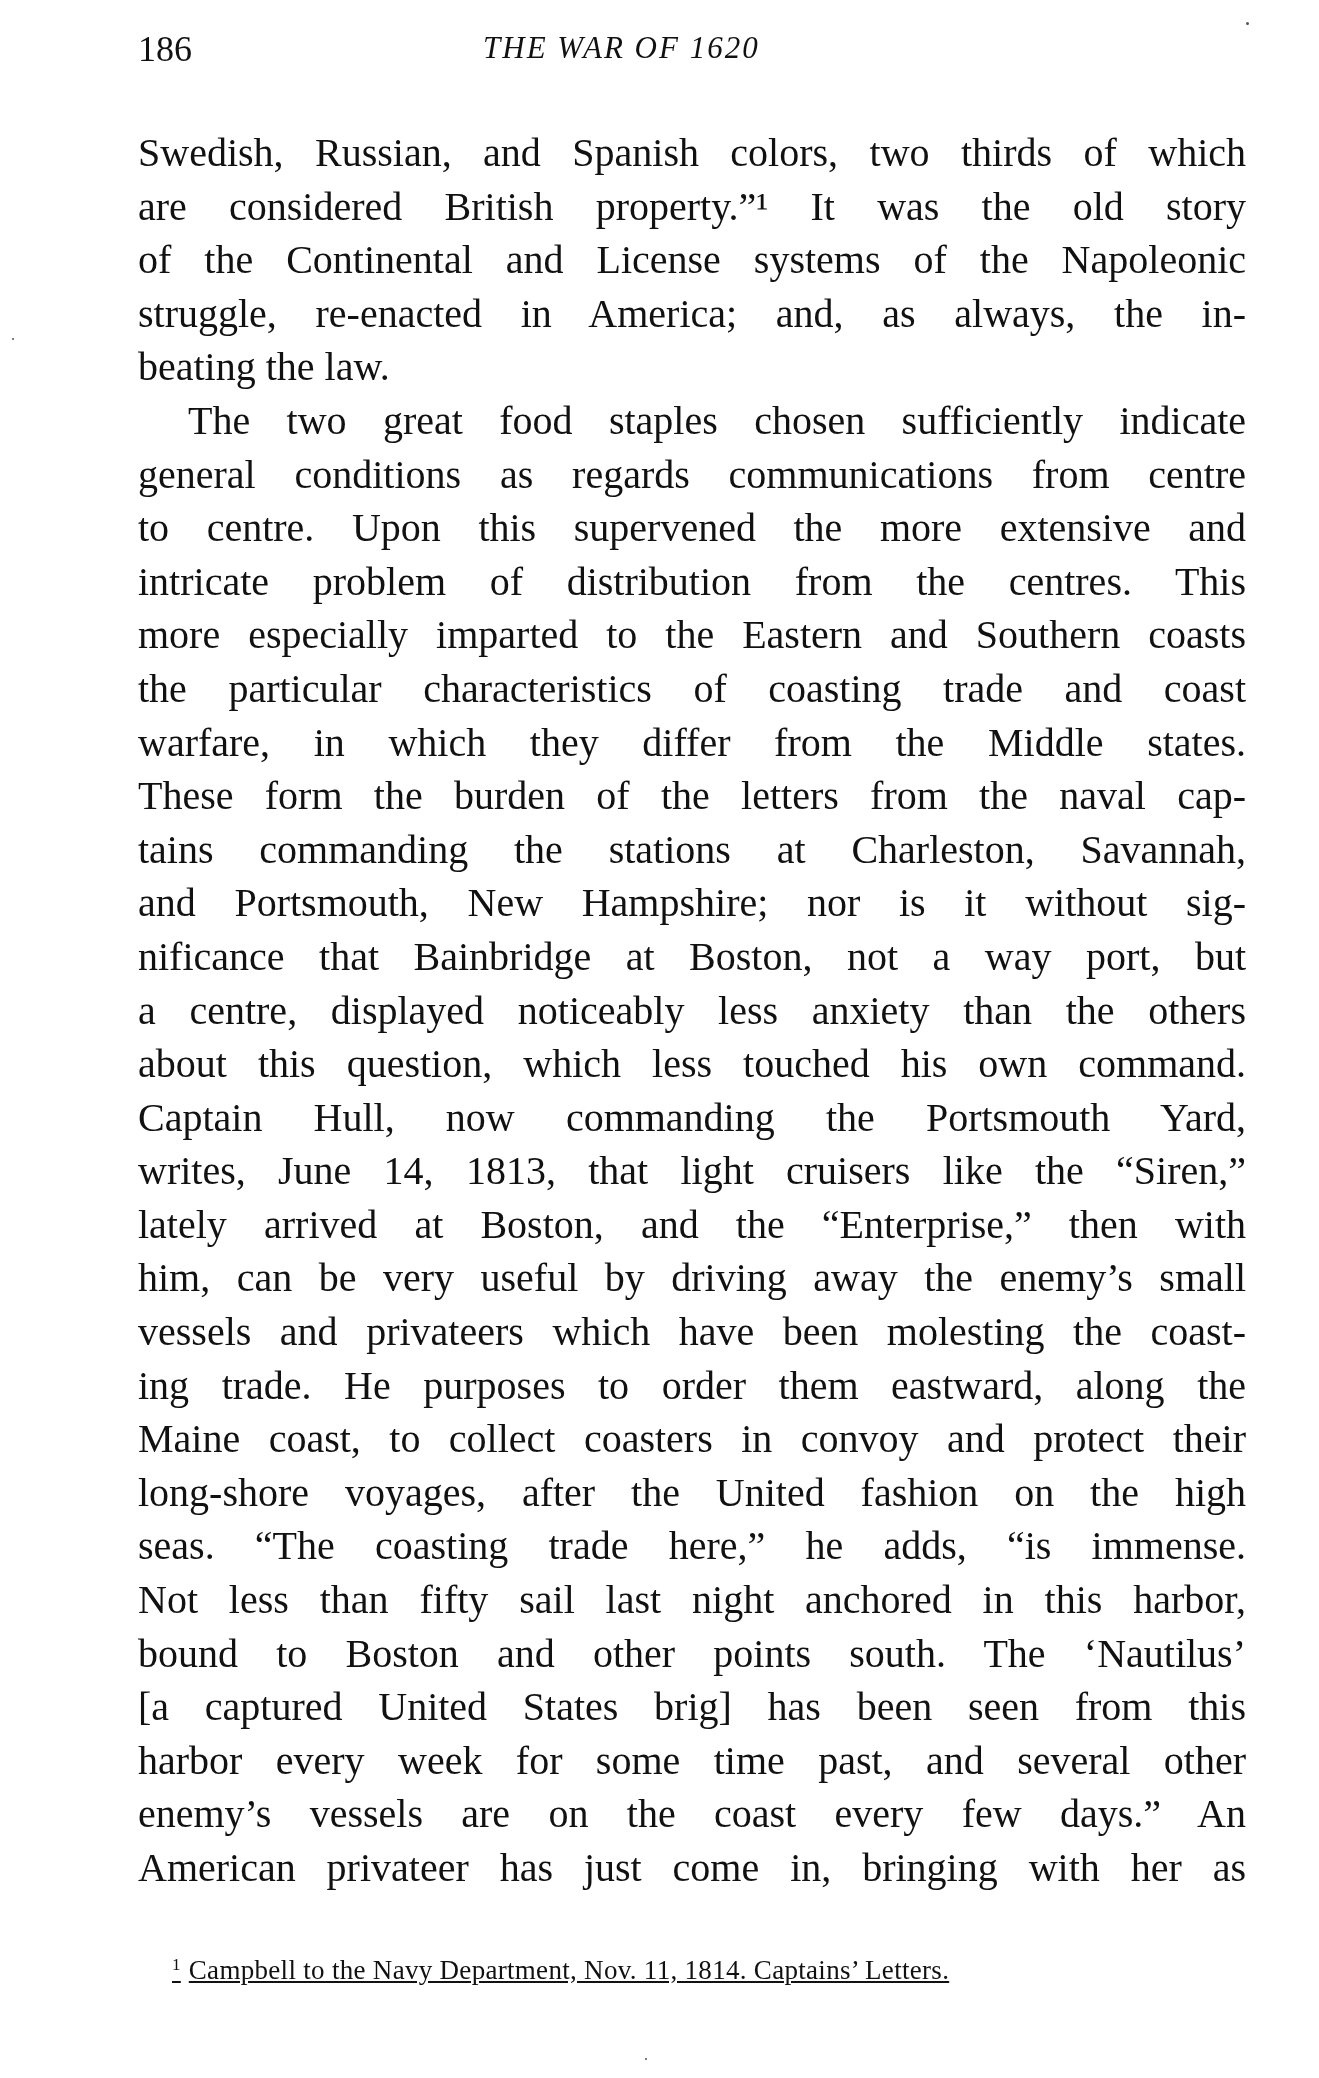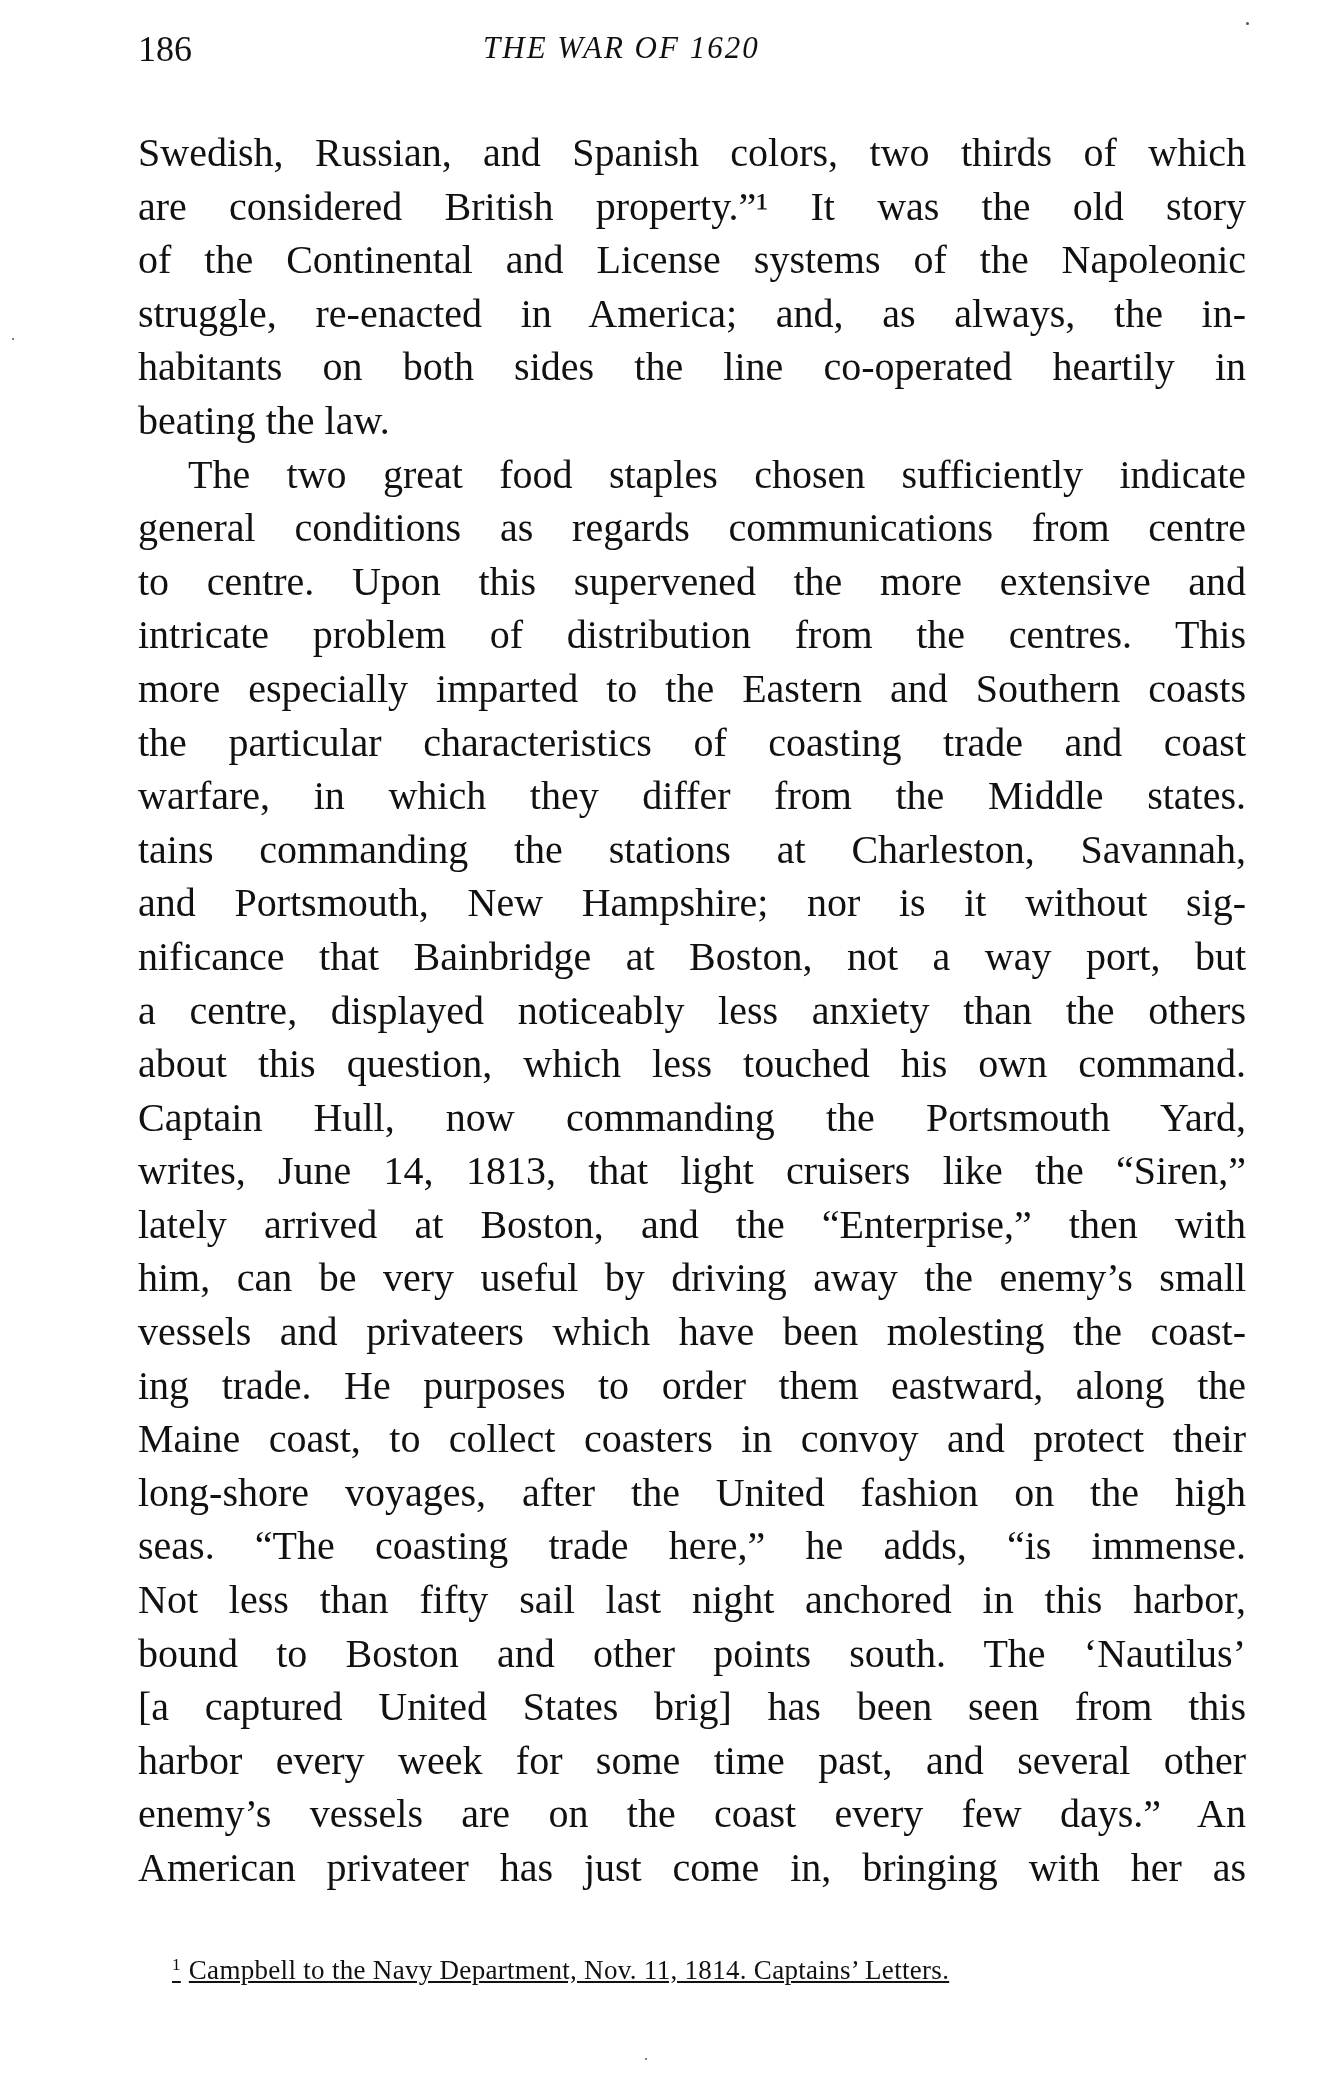--- a/index.html
+++ b/index.html
@@ -24,29 +24,29 @@
   <div class="header">
     <span class="page-number">186</span>
     <span class="running-head">THE WAR OF 1620</span>
   </div>
 
   <div class="body-text">
     <span class="line">Swedish, Russian, and Spanish colors, two thirds of which</span>
     <span class="line">are considered British property.”¹  It was the old story</span>
     <span class="line">of the Continental and License systems of the Napoleonic</span>
     <span class="line">struggle, re-enacted in America; and, as always, the in-</span>
-    <span class="line">habitants on both sides the line co-operated heartily in</span>
     <span class="line last">beating the law.</span>
     <span class="line indent">The two great food staples chosen sufficiently indicate</span>
     <span class="line">general conditions as regards communications from centre</span>
     <span class="line">to centre.  Upon this supervened the more extensive and</span>
     <span class="line">intricate problem of distribution from the centres.  This</span>
     <span class="line">more especially imparted to the Eastern and Southern coasts</span>
     <span class="line">the particular characteristics of coasting trade and coast</span>
     <span class="line">warfare, in which they differ from the Middle states.</span>
+    <span class="line">These form the burden of the letters from the naval cap-</span>
     <span class="line">tains commanding the stations at Charleston, Savannah,</span>
     <span class="line">and Portsmouth, New Hampshire; nor is it without sig-</span>
     <span class="line">nificance that Bainbridge at Boston, not a way port, but</span>
     <span class="line">a centre, displayed noticeably less anxiety than the others</span>
     <span class="line">about this question, which less touched his own command.</span>
     <span class="line">Captain Hull, now commanding the Portsmouth Yard,</span>
     <span class="line">writes, June 14, 1813, that light cruisers like the “Siren,”</span>
     <span class="line">lately arrived at Boston, and the “Enterprise,” then with</span>
     <span class="line">him, can be very useful by driving away the enemy’s small</span>
     <span class="line">vessels and privateers which have been molesting the coast-</span>

